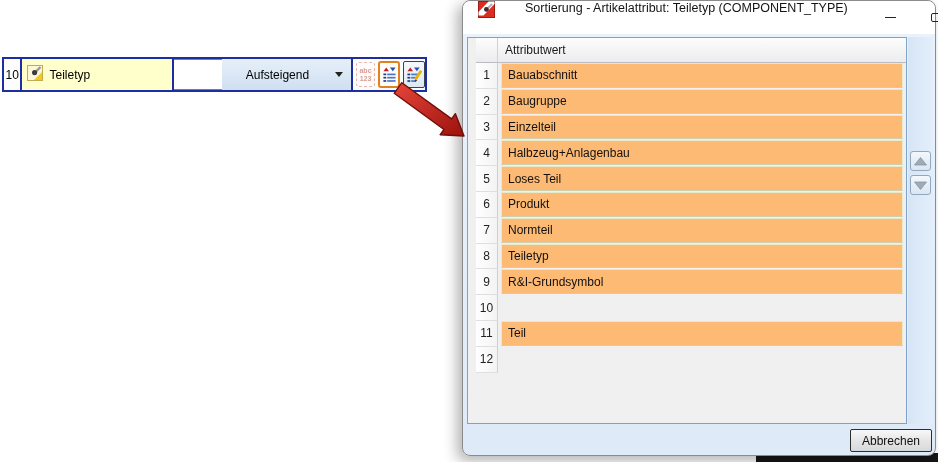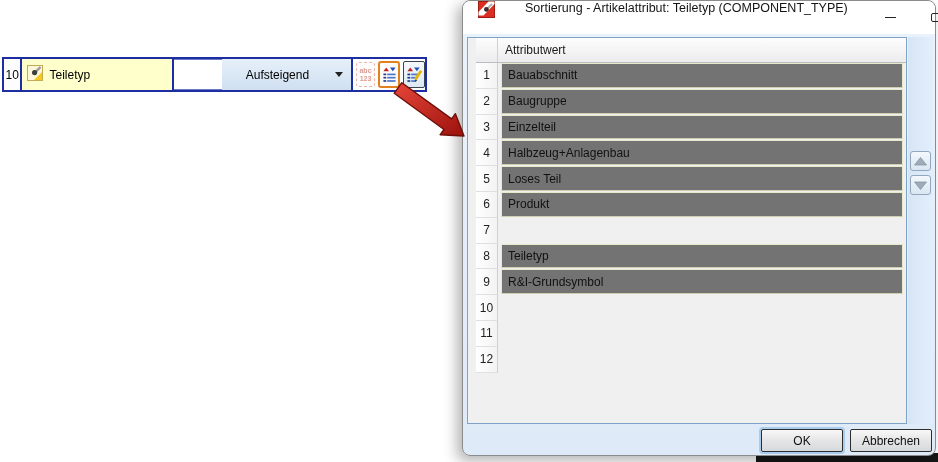--- a/index.html
+++ b/index.html
@@ -61,21 +61,21 @@
     border:1px solid #7fa3c8; background:#f0f0f0; overflow:hidden;padding-left:8px; }
   .grid-header { display:flex; height:25px; }
   .gh-corner { width:22px; background:linear-gradient(#fdfdfd,#ececee);
     border-right:1px solid #cdd1d6; border-bottom:1px solid #b9bdc2; }
   .gh-cell { flex:1; background:linear-gradient(#fdfdfd,#ececee); border-bottom:1px solid #b9bdc2;
     display:flex; align-items:center; padding-left:7px; font-size:12px; color:#1a1a1a; }
   .grid-row { display:flex; height:25.8px; }
   .row-num { width:22px; background:linear-gradient(to right,#ffffff,#f3f3f4);
     border-right:1px solid #cdd1d6; border-bottom:1px solid #dddfe2;
     display:flex; align-items:center; justify-content:center; font-size:12px; color:#222; }
-  .row-val { flex:1; margin:0 3px 1px 3px; background:#737373;
+  .row-val { flex:1; margin:0 3px 1px 3px; background:#fdba74;
     border:1px solid #e8e8ca; border-bottom-color:#cfcfb0;
     display:flex; align-items:center; padding-left:6px; font-size:12px; color:#111; cursor:default; }
 
   
   .scroll-strip { position:absolute; left:445px; top:36px; width:25px; height:387px;
     background:linear-gradient(to right,#d6e5f5,#e3eefb); }
   .nav-btn { position:absolute; left:447px; width:21px; height:20px;
     border:1px solid #93a8be; border-radius:3px;
     background:linear-gradient(#f3f8fc,#d9e6f3); display:flex; align-items:center; justify-content:center;
     cursor:pointer; }
@@ -208,50 +208,51 @@
           <div class="grid-row">
     <div class="row-num">5</div>
     <div class="row-val">Loses Teil</div>
   </div>
           <div class="grid-row">
     <div class="row-num">6</div>
     <div class="row-val">Produkt</div>
   </div>
           <div class="grid-row">
     <div class="row-num">7</div>
+    <div class="row-val">Normteil</div>
   </div>
           <div class="grid-row">
     <div class="row-num">8</div>
     <div class="row-val">Teiletyp</div>
   </div>
           <div class="grid-row">
     <div class="row-num">9</div>
     <div class="row-val">R&amp;I-Grundsymbol</div>
   </div>
           <div class="grid-row">
     <div class="row-num">10</div>
   </div>
           <div class="grid-row">
     <div class="row-num">11</div>
+    <div class="row-val">Teil</div>
   </div>
           <div class="grid-row">
     <div class="row-num">12</div>
   </div>
         </div>
     </div>
 
     <div class="scroll-strip"></div>
     <div class="nav-btn nav-up">
       <svg width="13" height="9" viewBox="0 0 13 9">
         <polygon points="6.5,0.5 12.5,8 0.5,8" fill="#9fabb8" stroke="#8795a5" stroke-width="0.8"></polygon>
       </svg>
     </div>
     <div class="nav-btn nav-down">
       <svg width="13" height="9" viewBox="0 0 13 9">
         <polygon points="0.5,1 12.5,1 6.5,8.5" fill="#9fabb8" stroke="#8795a5" stroke-width="0.8"></polygon>
       </svg>
     </div>
 
-    <div class="btn btn-ok">OK</div>
     <div class="btn btn-cancel">Abbrechen</div>
   </div>
 
 </div>
 
 </body></html>

